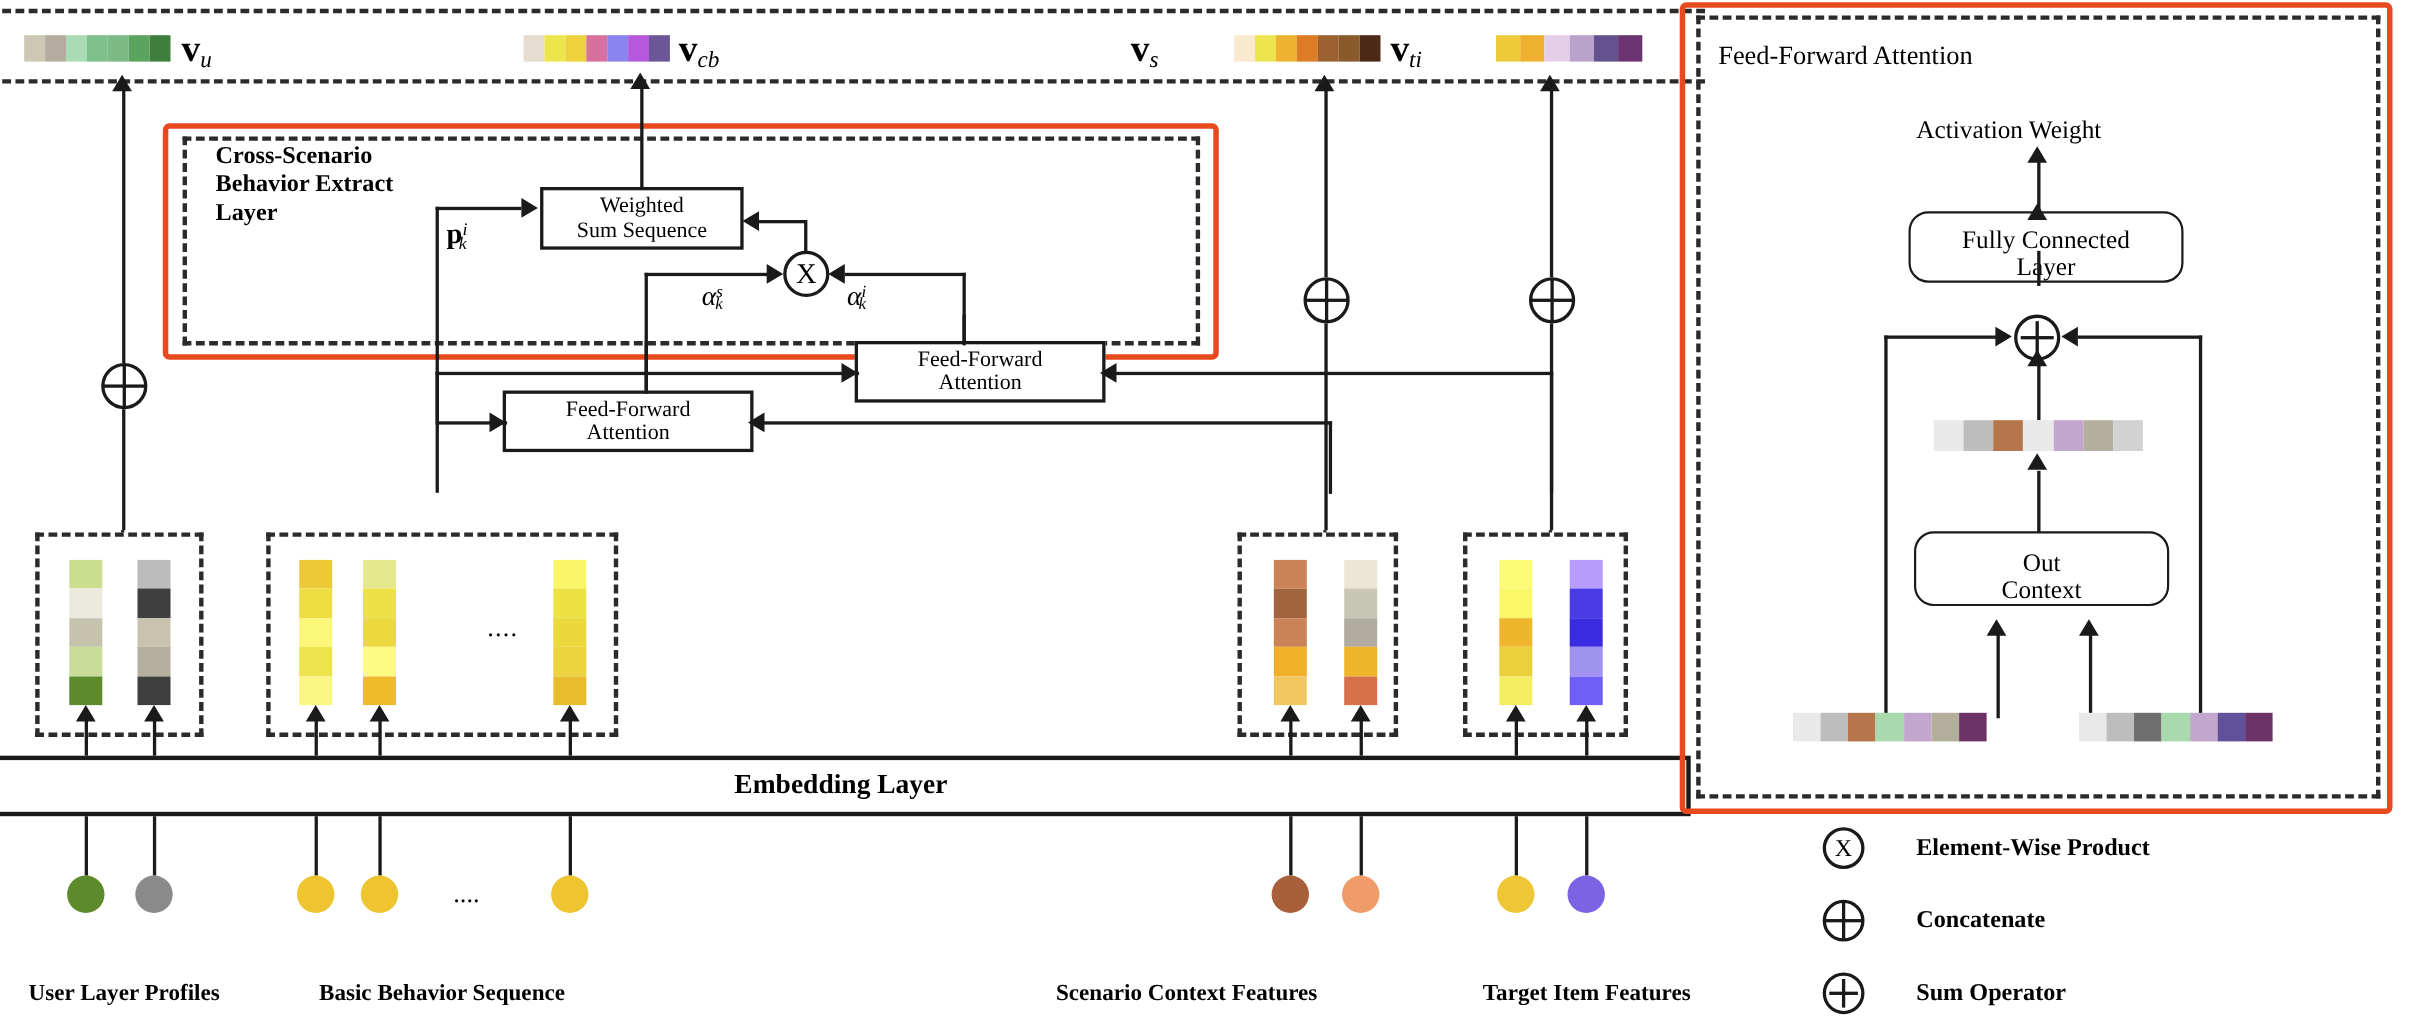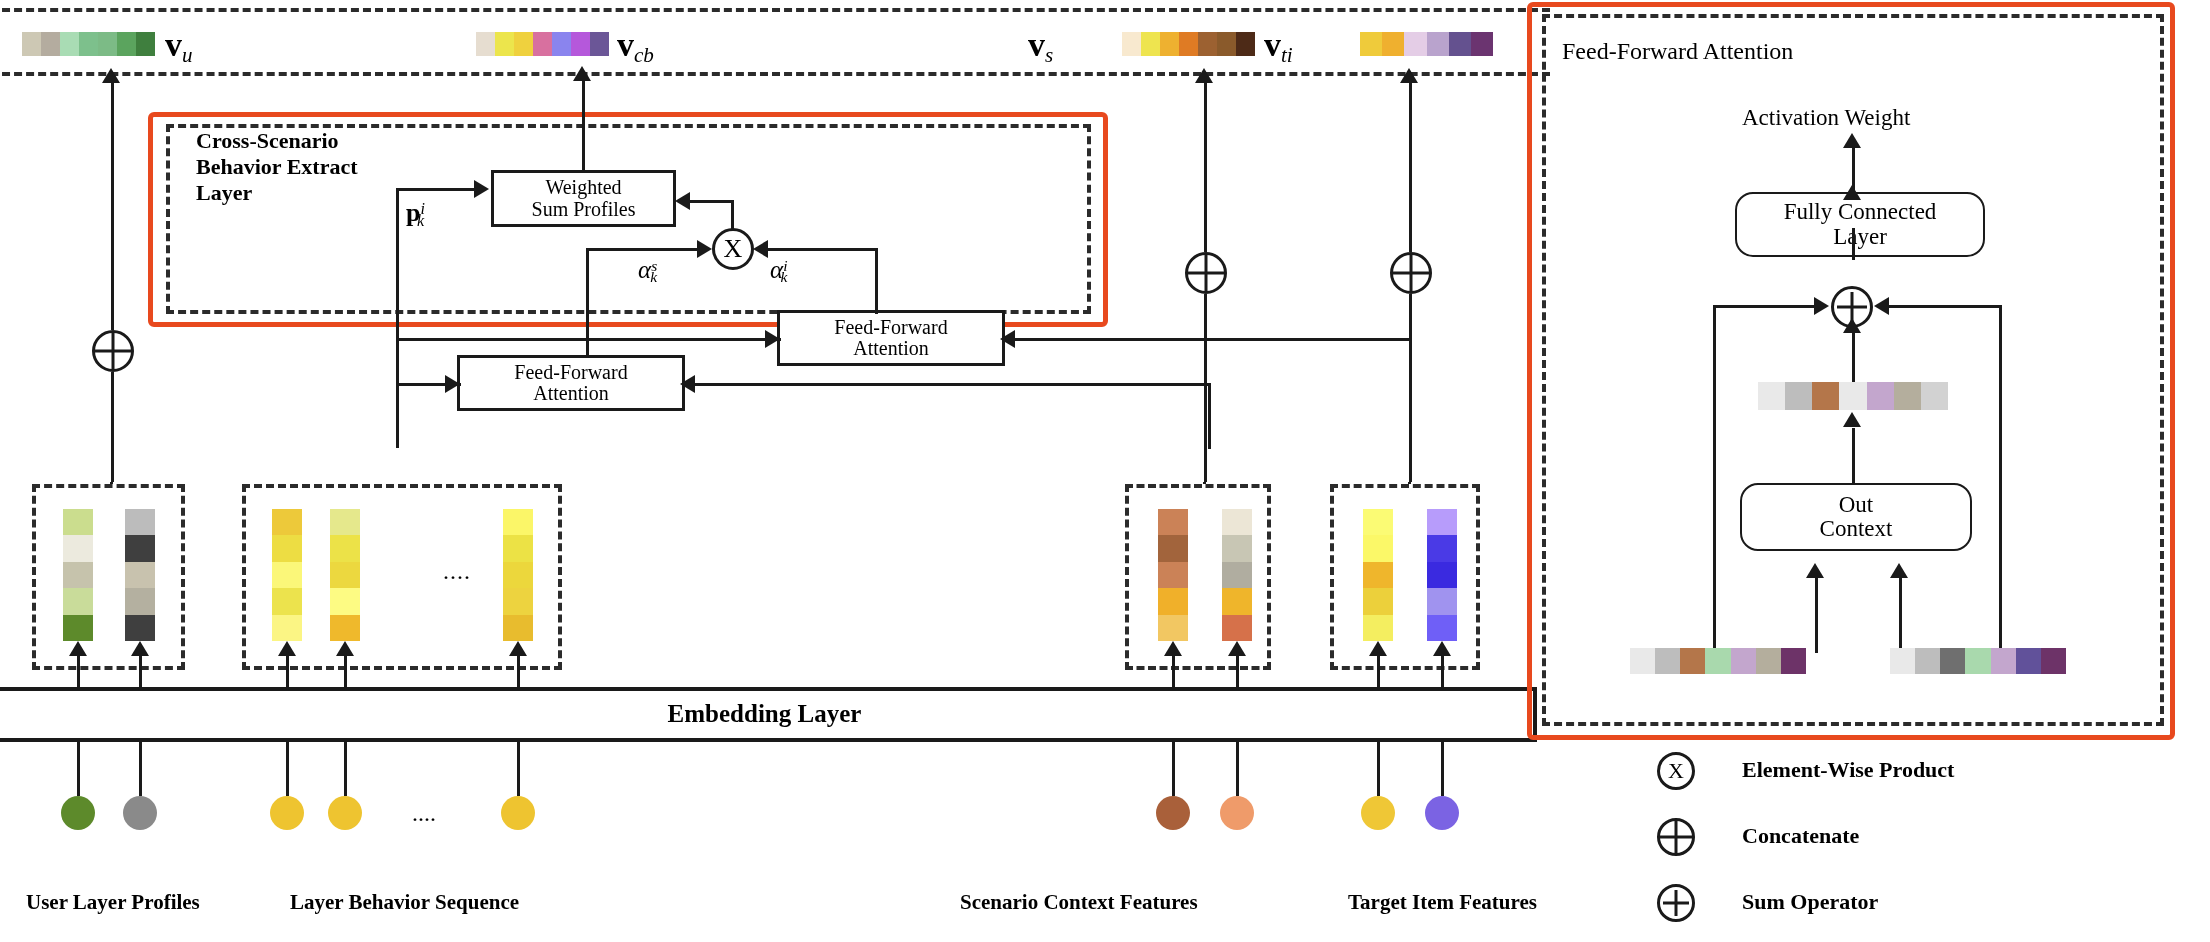--- a/index.html
+++ b/index.html
@@ -5,21 +5,21 @@
   html,body{margin:0;padding:0;background:#ffffff;}
   body{width:2210px;height:942px;position:relative;overflow:hidden;
        font-family:"Liberation Serif", serif;color:#000;}
   .abs{position:absolute;}
   .bold{font-weight:bold;}
 
   
   .box{position:absolute;border:3px solid #1a1a1a;background:#fff;
        display:flex;align-items:center;justify-content:center;
        text-align:center;line-height:1.06;box-sizing:border-box;}
-  .rbox{border-radius:18px;border-width:2px;}
+  .rbox{border-radius:18px;border-width:2px;justify-content:flex-end;}
   .dash{position:absolute;border:4px dashed #2b2b2b;box-sizing:border-box;background:transparent;}
   .redbox{position:absolute;border:5px solid #e8491e;box-sizing:border-box;background:transparent;}
   .redbox.r{border-radius:6px;}
 
   
   .ln{position:absolute;background:#1a1a1a;}
   .lnh{height:3px;}
   .lnv{width:3px;}
 
   
@@ -112,21 +112,21 @@
 <div class="dash" style="left:166px;top:124px;width:925px;height:190px;"></div>
 
 <div class="lbl bold" style="left:196px;top:128px;width:200px;font-size:22px;line-height:1.18;">
   <div>Cross-Scenario</div>
   <div>Behavior Extract</div>
   <div>Layer</div>
 </div>
 
 <div class="box" style="left:491px;top:170px;width:185px;height:57px;font-size:20px;flex-direction:column;">
   <span>Weighted</span>
-  <span>Sum Profiles</span>
+  <span>Sum Sequence</span>
 </div>
 
 <div class="ln lnv" style="left:582px;top:78px;height:92px;"></div>
 <div class="ar ar-up" style="left:573px;top:66px;"></div>
 
 <div class="ln lnv" style="left:396px;top:188px;height:260px;"></div>
 <div class="ln lnh" style="left:396px;top:188px;width:78px;"></div>
 <div class="ar ar-right" style="left:474px;top:180px;"></div>
 
 <div class="vname" style="left:406px;top:198px;font-size:26px;">
@@ -319,21 +319,21 @@
     <div class="ln lnv" style="left: 1440.5px; top: 653px; height: 34px;"></div>
     <div class="ar ar-up" style="left: 1433px; top: 641px;"></div>
     <div class="ln lnv" style="left: 1440.5px; top: 742px; height: 54px;"></div>
     <div class="dot" style="left: 1425px; top: 796px; width: 34px; height: 34px; background: rgb(123, 99, 227);"></div>
     <div class="ln lnv" style="left: 109.5px; top: 482px; height: 2px;"></div>
     <div class="ln lnv" style="left: 1202.5px; top: 482px; height: 2px;"></div>
     <div class="ln lnv" style="left: 1407.5px; top: 482px; height: 2px;"></div>
   </div>
 
 <div class="lbl bold" style="left:26px;top:890px;font-size:21px;">User Layer Profiles</div>
-<div class="lbl bold" style="left:290px;top:890px;font-size:21px;">Layer Behavior Sequence</div>
+<div class="lbl bold" style="left:290px;top:890px;font-size:21px;">Basic Behavior Sequence</div>
 <div class="lbl bold" style="left:960px;top:890px;font-size:21px;">Scenario Context Features</div>
 <div class="lbl bold" style="left:1348px;top:890px;font-size:21px;">Target Item Features</div>
 <div class="lbl" style="left:412px;top:800px;font-size:24px;">....</div>
 
 <div class="redbox r" style="left:1527px;top:2px;width:648px;height:738px;"></div>
 <div class="dash" style="left:1542px;top:14px;width:622px;height:712px;"></div>
 
 <div class="lbl" style="left:1562px;top:38px;font-size:24px;">Feed-Forward Attention</div>
 
 <div class="lbl" style="left:1742px;top:105px;font-size:23px;">Activation Weight</div>

